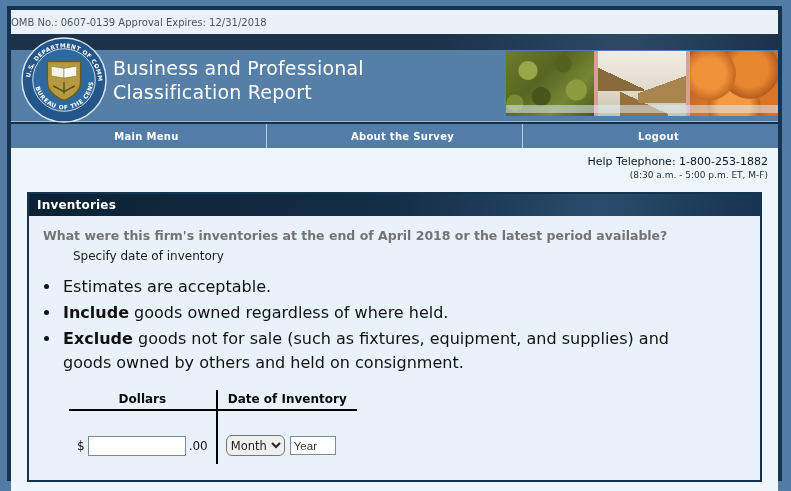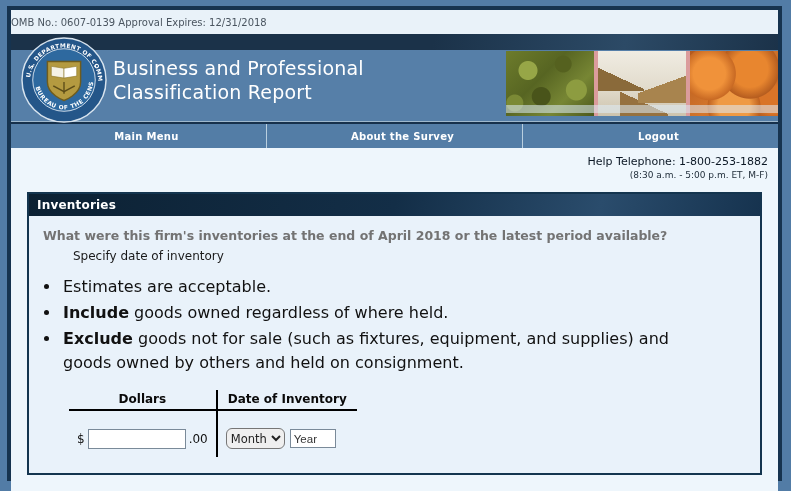--- a/index.html
+++ b/index.html
@@ -107,21 +107,21 @@
   .subquestion { font-size:12px; color:#1a1a1a; margin:6px 0 0 30px; }
   .bullets { margin:12px 0 0 18px; list-style:disc outside; }
   .bullets li { font-size:16px; color:#111; margin-bottom:3px; line-height:1.45; padding-left:2px; max-width:660px; }
 
   .inv-table { border-collapse:collapse; margin:16px 0 0 26px; }
   .inv-table th {
     font-size:12px; font-weight:bold; color:#0a0a0a; 
     padding:2px 10px 3px 10px; border-bottom:2px solid #000;
   }
   .inv-table th.col-dollars, .inv-table td.cell-dollars { border-right:2px solid #000; }
-  .inv-table td { padding:17px 8px 8px 8px; vertical-align:middle; }
+  .inv-table td { padding:24px 8px 8px 8px; vertical-align:middle; }
   .cell-dollars { font-size:12px; color:#111; white-space:nowrap; }
   .dollars-input {
     width:98px; height:20px; border:1px solid #7a8a99; background:#fff;
     margin:0 3px; font-size:12px; padding:0 3px;
   }
   .month-select {
     height:21px; font-size:11.5px; font-family:"DejaVu Sans",sans-serif;
     margin-right:5px; color:#222;border-radius:6px;
   }
   .year-input {

